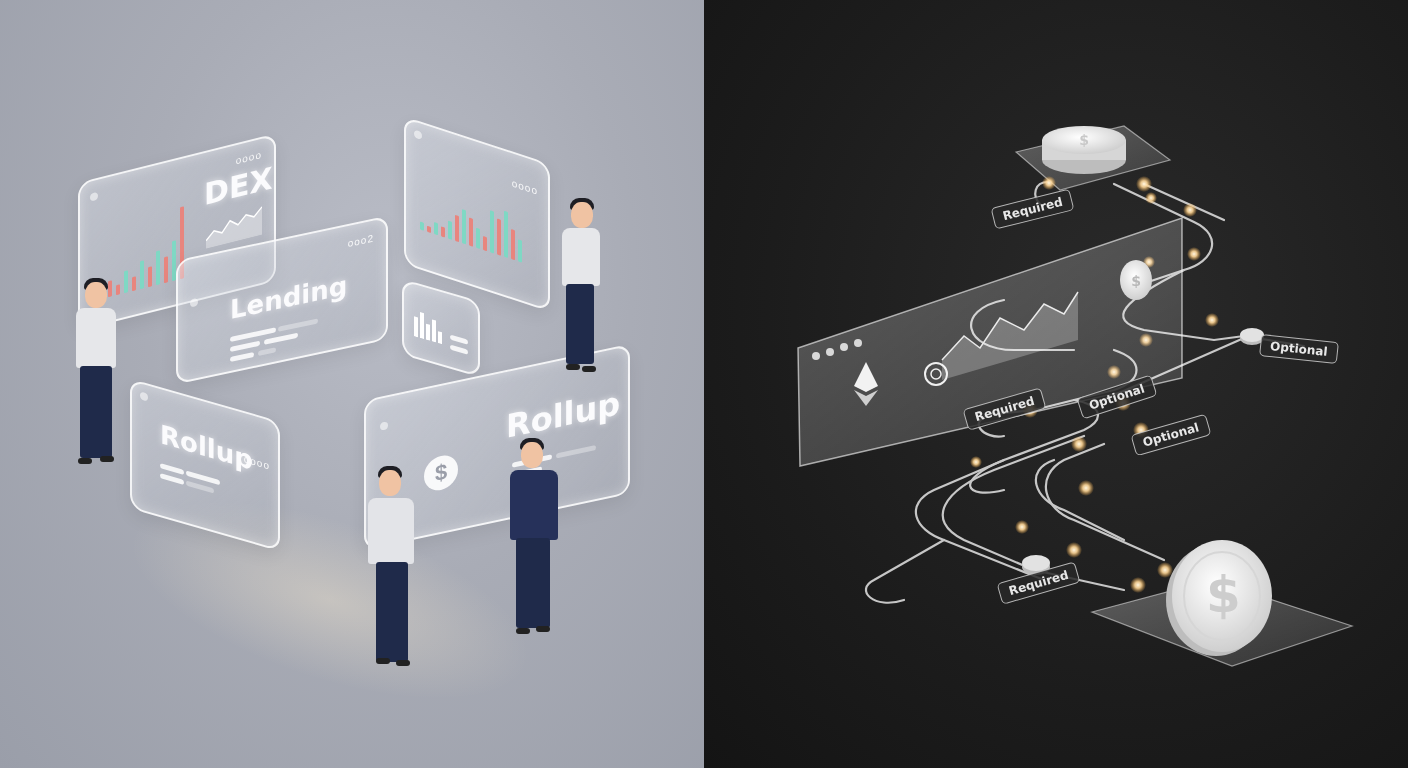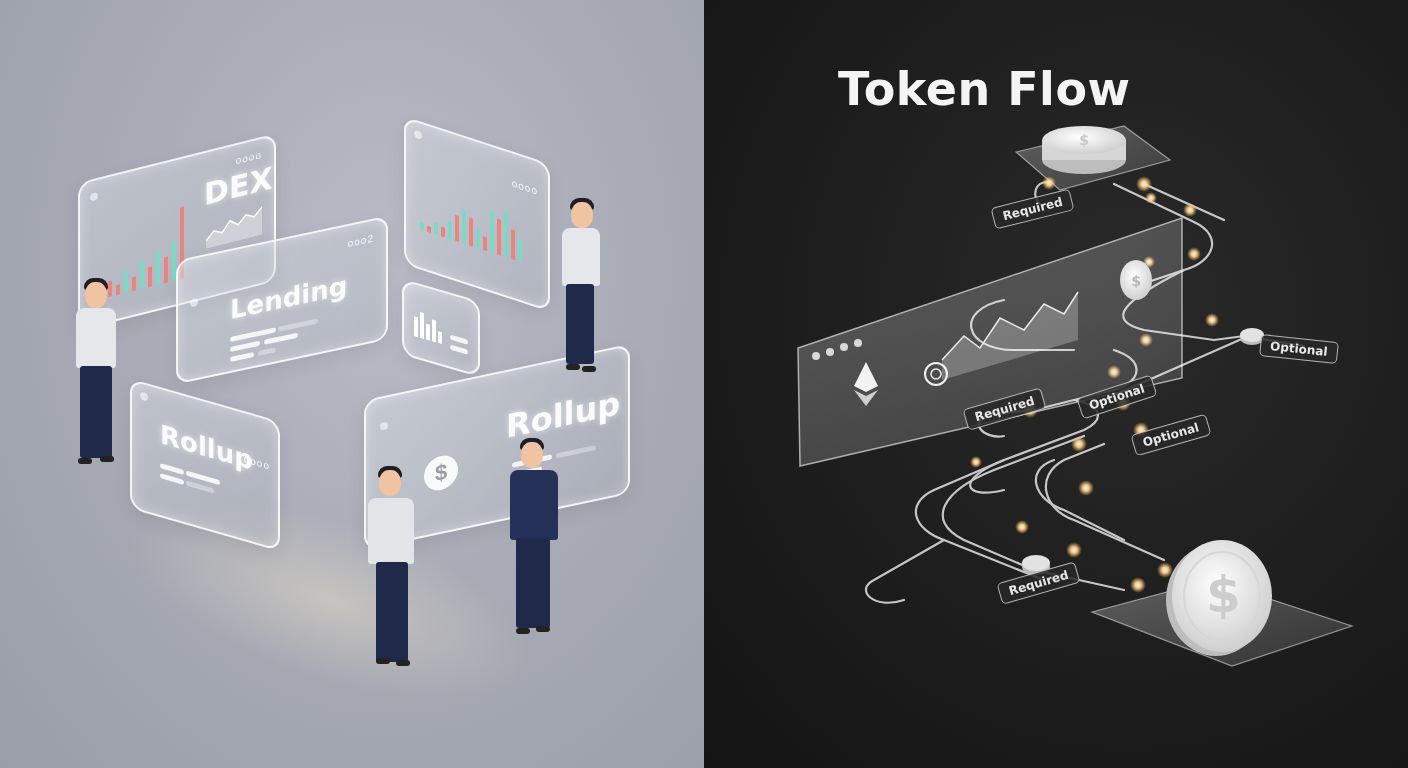--- a/index.html
+++ b/index.html
@@ -195,21 +195,20 @@
     <div class="hair" style="left:24px;top:0;"></div>
     <div class="head" style="left:25px;top:4px;"></div>
     <div class="torso" style="left:14px;top:32px;width:48px;height:70px;background:#26315a;"></div>
     <div class="legs" style="left:20px;top:100px;width:34px;height:90px;"></div>
     <div class="shoe" style="left:20px;top:190px;"></div>
     <div class="shoe" style="left:40px;top:188px;"></div>
   </div>
 </div>
 
 <div class="right-panel">
-  <div class="flow-title">Token Flow</div>
 
   <svg class="flow-svg" width="704" height="768">
     <defs>
       <radialGradient id="glow" cx="50%" cy="50%" r="50%">
         <stop offset="0%" stop-color="#fff6e0"></stop>
         <stop offset="40%" stop-color="#ffd89a" stop-opacity="0.9"></stop>
         <stop offset="100%" stop-color="#ffb347" stop-opacity="0"></stop>
       </radialGradient>
       <linearGradient id="glass" x1="0" y1="0" x2="1" y2="1">
         <stop offset="0%" stop-color="rgba(255,255,255,0.28)"></stop>

